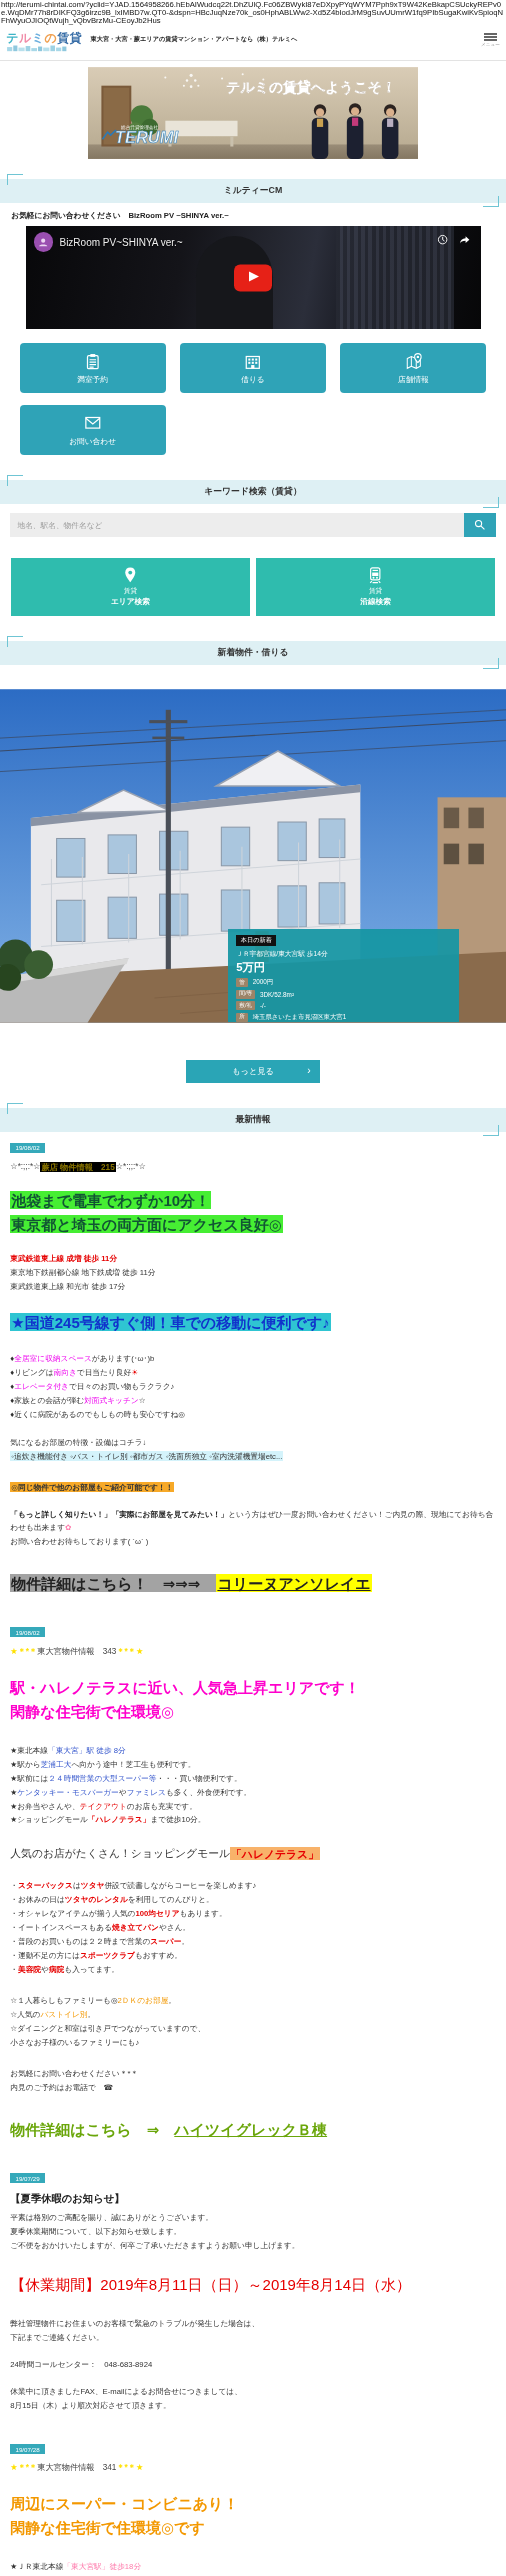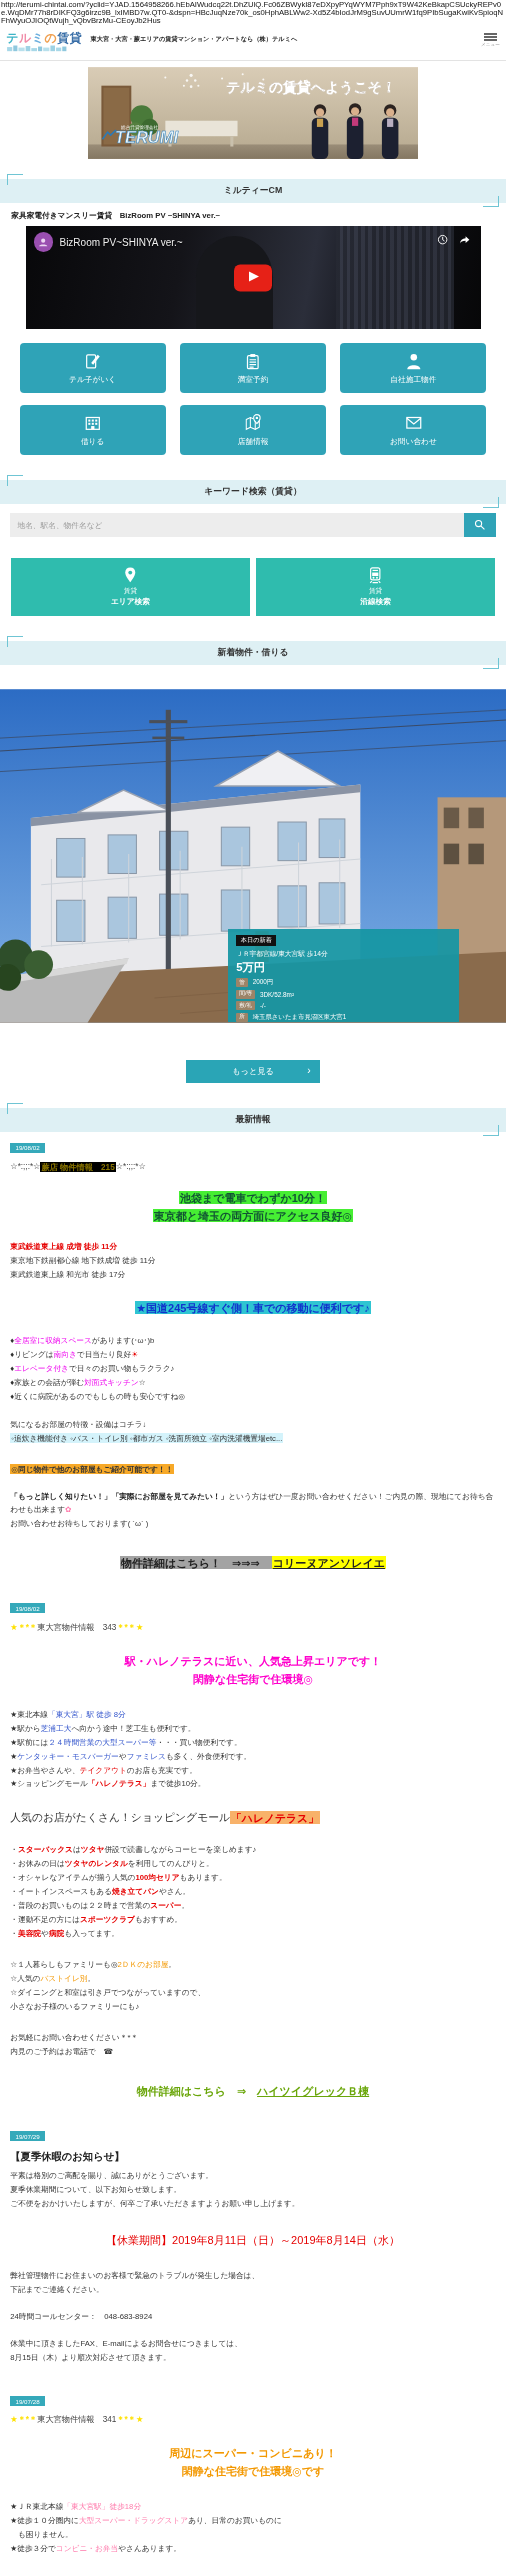--- a/index.html
+++ b/index.html
@@ -85,21 +85,21 @@
             margin:37px auto 0;font-size:8.2px;position:relative;cursor:pointer;}
   .more-btn .chev::before{content:"›";position:absolute;right:9.3px;top:50%;transform:translateY(-54%);font-size:10.3px;}
 
   
   .news-list{padding:0 10.3px;margin-top:11.3px;}
   .news-item{margin-bottom:32px;}
   .news-date{display:inline-block;background:#35a9ba;color:#fff;font-size:6.2px;padding:1.5px 5.2px;}
   .news-title{margin:8.2px 0 0;font-size:8.2px;}
   .news-title.big{font-size:10.3px;font-weight:bold;}
   p.nl{margin:1.5px 0;font-size:7.7px;line-height:1.62;}
-  p.nl.big{font-size:11px;line-height:1.5;text-align:center;}
+  p.nl.big{font-size:15px;line-height:1.5;}
   p.nl.huge{font-size:10.8px;line-height:1.5;}
   .gap{width:100%;}
 
   
   .sg-def{color:#333;}
   .sg-deco{color:#444;}
   .sg-bold{color:#222;font-weight:bold;}
   .sg-red{color:#e60000;}
   .sg-redb{color:#e60000;font-weight:bold;}
   .sg-blue{color:#3355cc;}
@@ -209,21 +209,21 @@
     </g>
     <path d="M28 140 l10 -14 6 6 10 -10" stroke="#2a7ab8" stroke-width="3" fill="none"></path>
     <text x="64" y="120" font-size="9" fill="#fff" font-family="Liberation Sans, sans-serif">総合賃貸管理会社</text>
     <text x="52" y="148" font-size="32" font-weight="bold" font-style="italic" fill="#eaf6fb" stroke="#2a7ab8" stroke-width="1" font-family="Liberation Sans, sans-serif">TERUMI</text>
   </svg>
 </a>
 
 <div class="band first">
     <span>ミルティーCM</span>
   </div>
-<div class="video-caption">家具家電付きマンスリー賃貸　BizRoom PV ~SHINYA ver.~</div>
+<div class="video-caption">お気軽にお問い合わせください　BizRoom PV ~SHINYA ver.~</div>
 <div class="video">
   <div class="blinds"></div>
   <div class="vid-figure"></div>
   <div class="vid-head">
     <span class="vid-avatar">
         <svg viewBox="0 0 24 24" fill="#ecd6f2">
           <circle cx="12" cy="9" r="4"></circle>
           <path d="M4 20c0-5 16-5 16 0z"></path>
         </svg>
       </span>
@@ -238,44 +238,26 @@
           <path d="M14 5l8 7-8 7v-4.5C7 14.5 4 17 2 20c1-7 5-10.5 12-11z"></path>
         </svg></span>
   </div>
   <div class="play"></div>
 </div>
 
 <nav class="tiles" id="nav-tiles">
     <a class="tile">
       <span class="tile-icon">
         <svg viewBox="0 0 48 48" fill="none" stroke="#fff" stroke-width="3">
-          <rect x="9" y="7" width="22" height="32" rx="3"></rect>
-          <path d="M20 27 L36 7 L41 11 L25 31 Z" fill="#fff" stroke="none"></path>
-        </svg>
-      </span>
-      <span class="tile-label">テル子がいく</span>
-    </a>
-    <a class="tile">
-      <span class="tile-icon">
-        <svg viewBox="0 0 48 48" fill="none" stroke="#fff" stroke-width="3">
           <rect x="11" y="9" width="26" height="32" rx="3"></rect>
           <rect x="18" y="5" width="12" height="7" fill="#fff" stroke="none"></rect>
           <path d="M16 19h16M16 25h16M16 31h16M16 37h10"></path>
         </svg>
       </span>
       <span class="tile-label">満室予約</span>
-    </a>
-    <a class="tile">
-      <span class="tile-icon">
-        <svg viewBox="0 0 48 48" fill="#fff">
-          <circle cx="24" cy="13" r="8"></circle>
-          <path d="M8 42c0-13 32-13 32 0z"></path>
-        </svg>
-      </span>
-      <span class="tile-label">自社施工物件</span>
     </a>
     <a class="tile">
       <span class="tile-icon">
         <svg viewBox="0 0 48 48" fill="#fff">
           <rect x="8" y="11" width="32" height="29" fill="none" stroke="#fff" stroke-width="3"></rect>
           <rect x="13" y="16" width="5" height="5"></rect>
           <rect x="21.5" y="16" width="5" height="5"></rect>
           <rect x="30" y="16" width="5" height="5"></rect>
           <rect x="13" y="24" width="5" height="5"></rect>
           <rect x="21.5" y="24" width="5" height="5"></rect>

